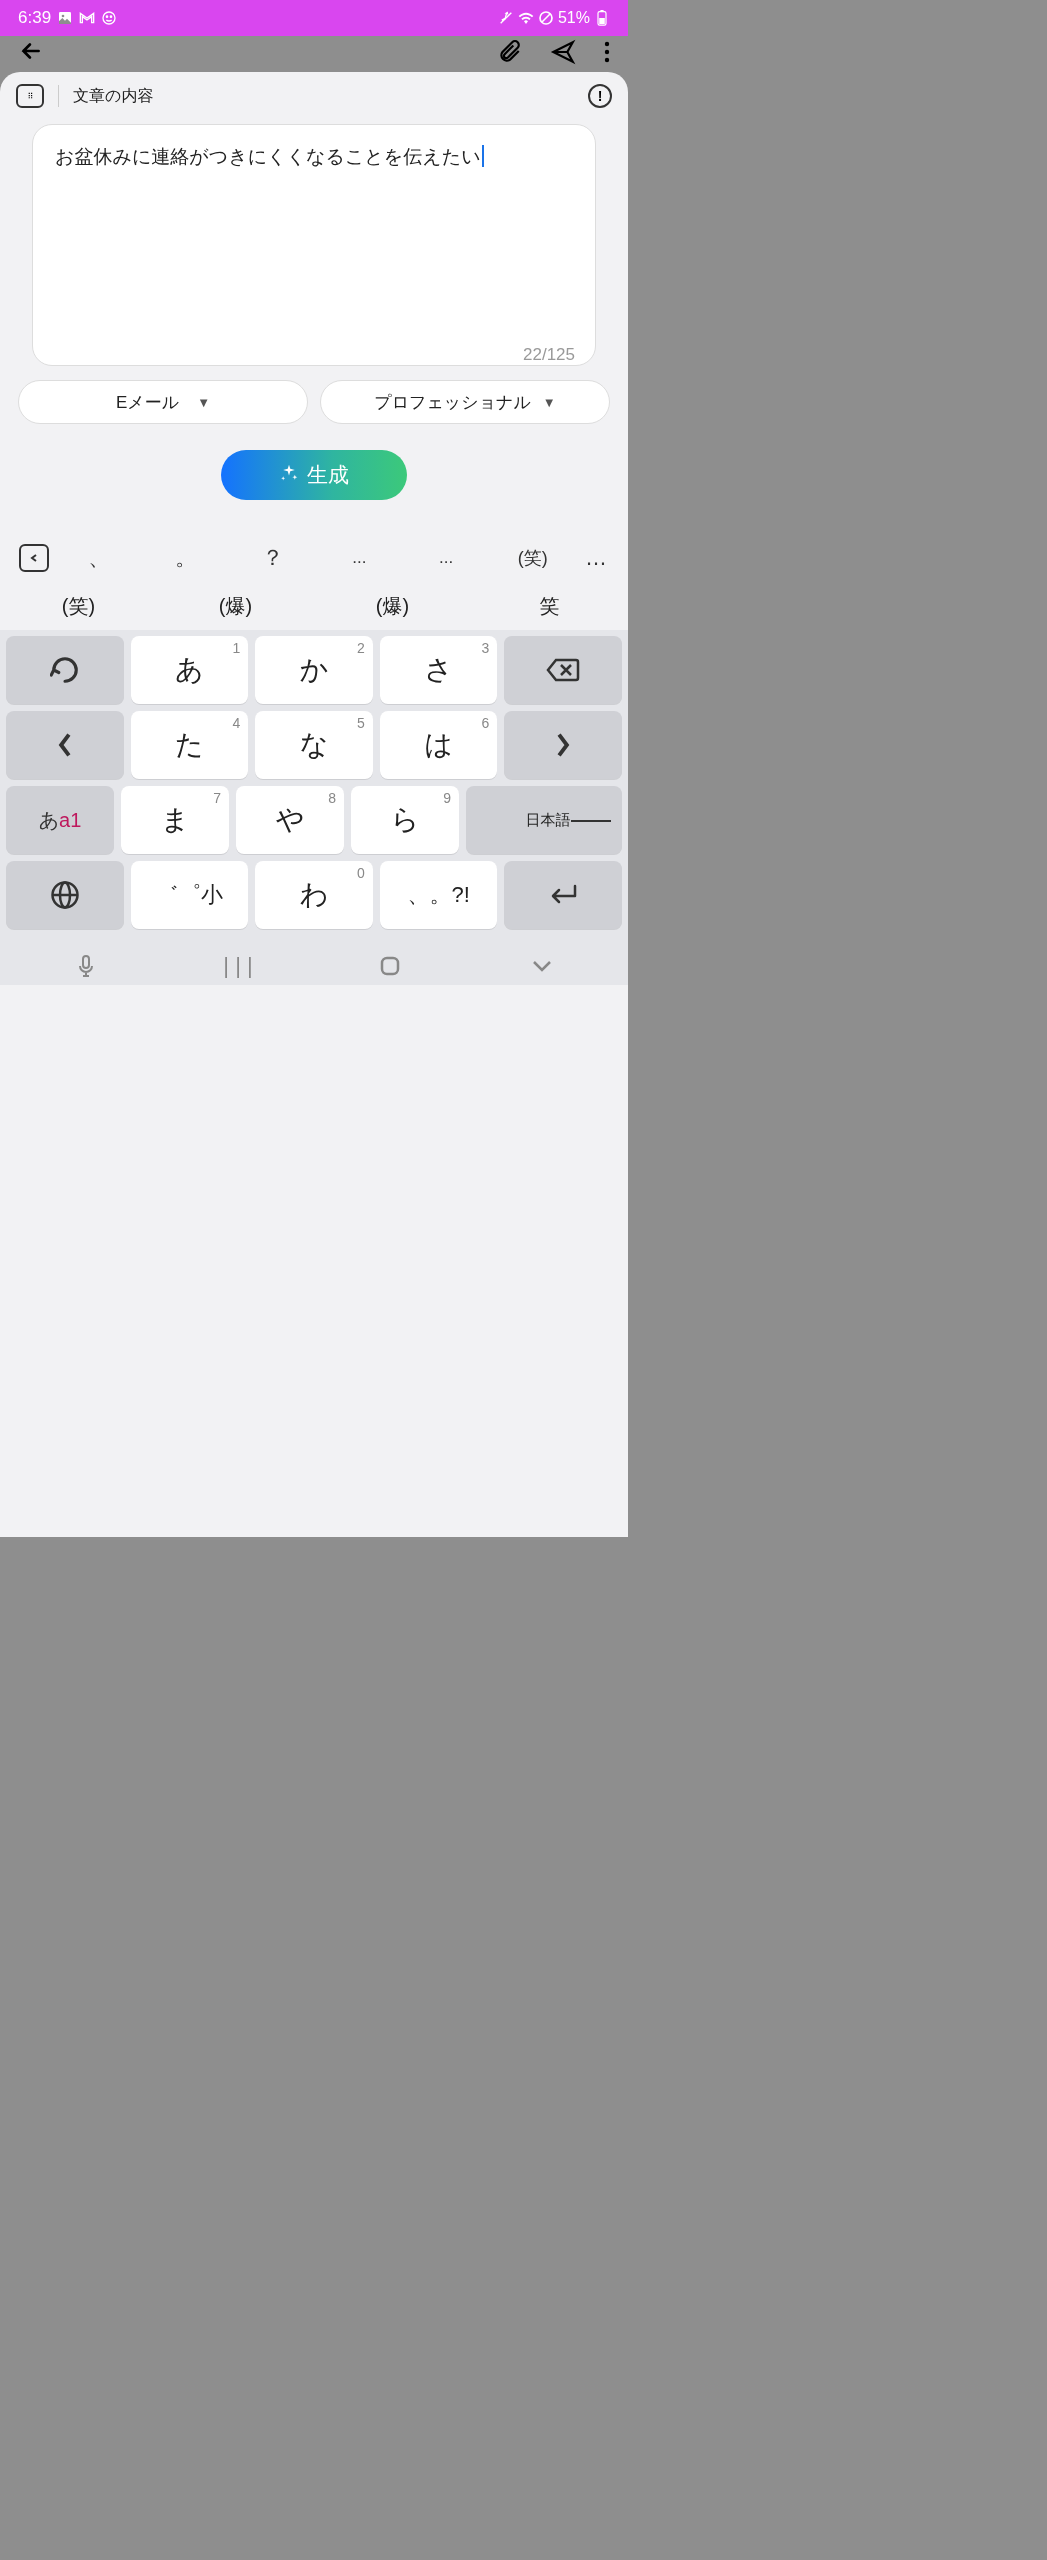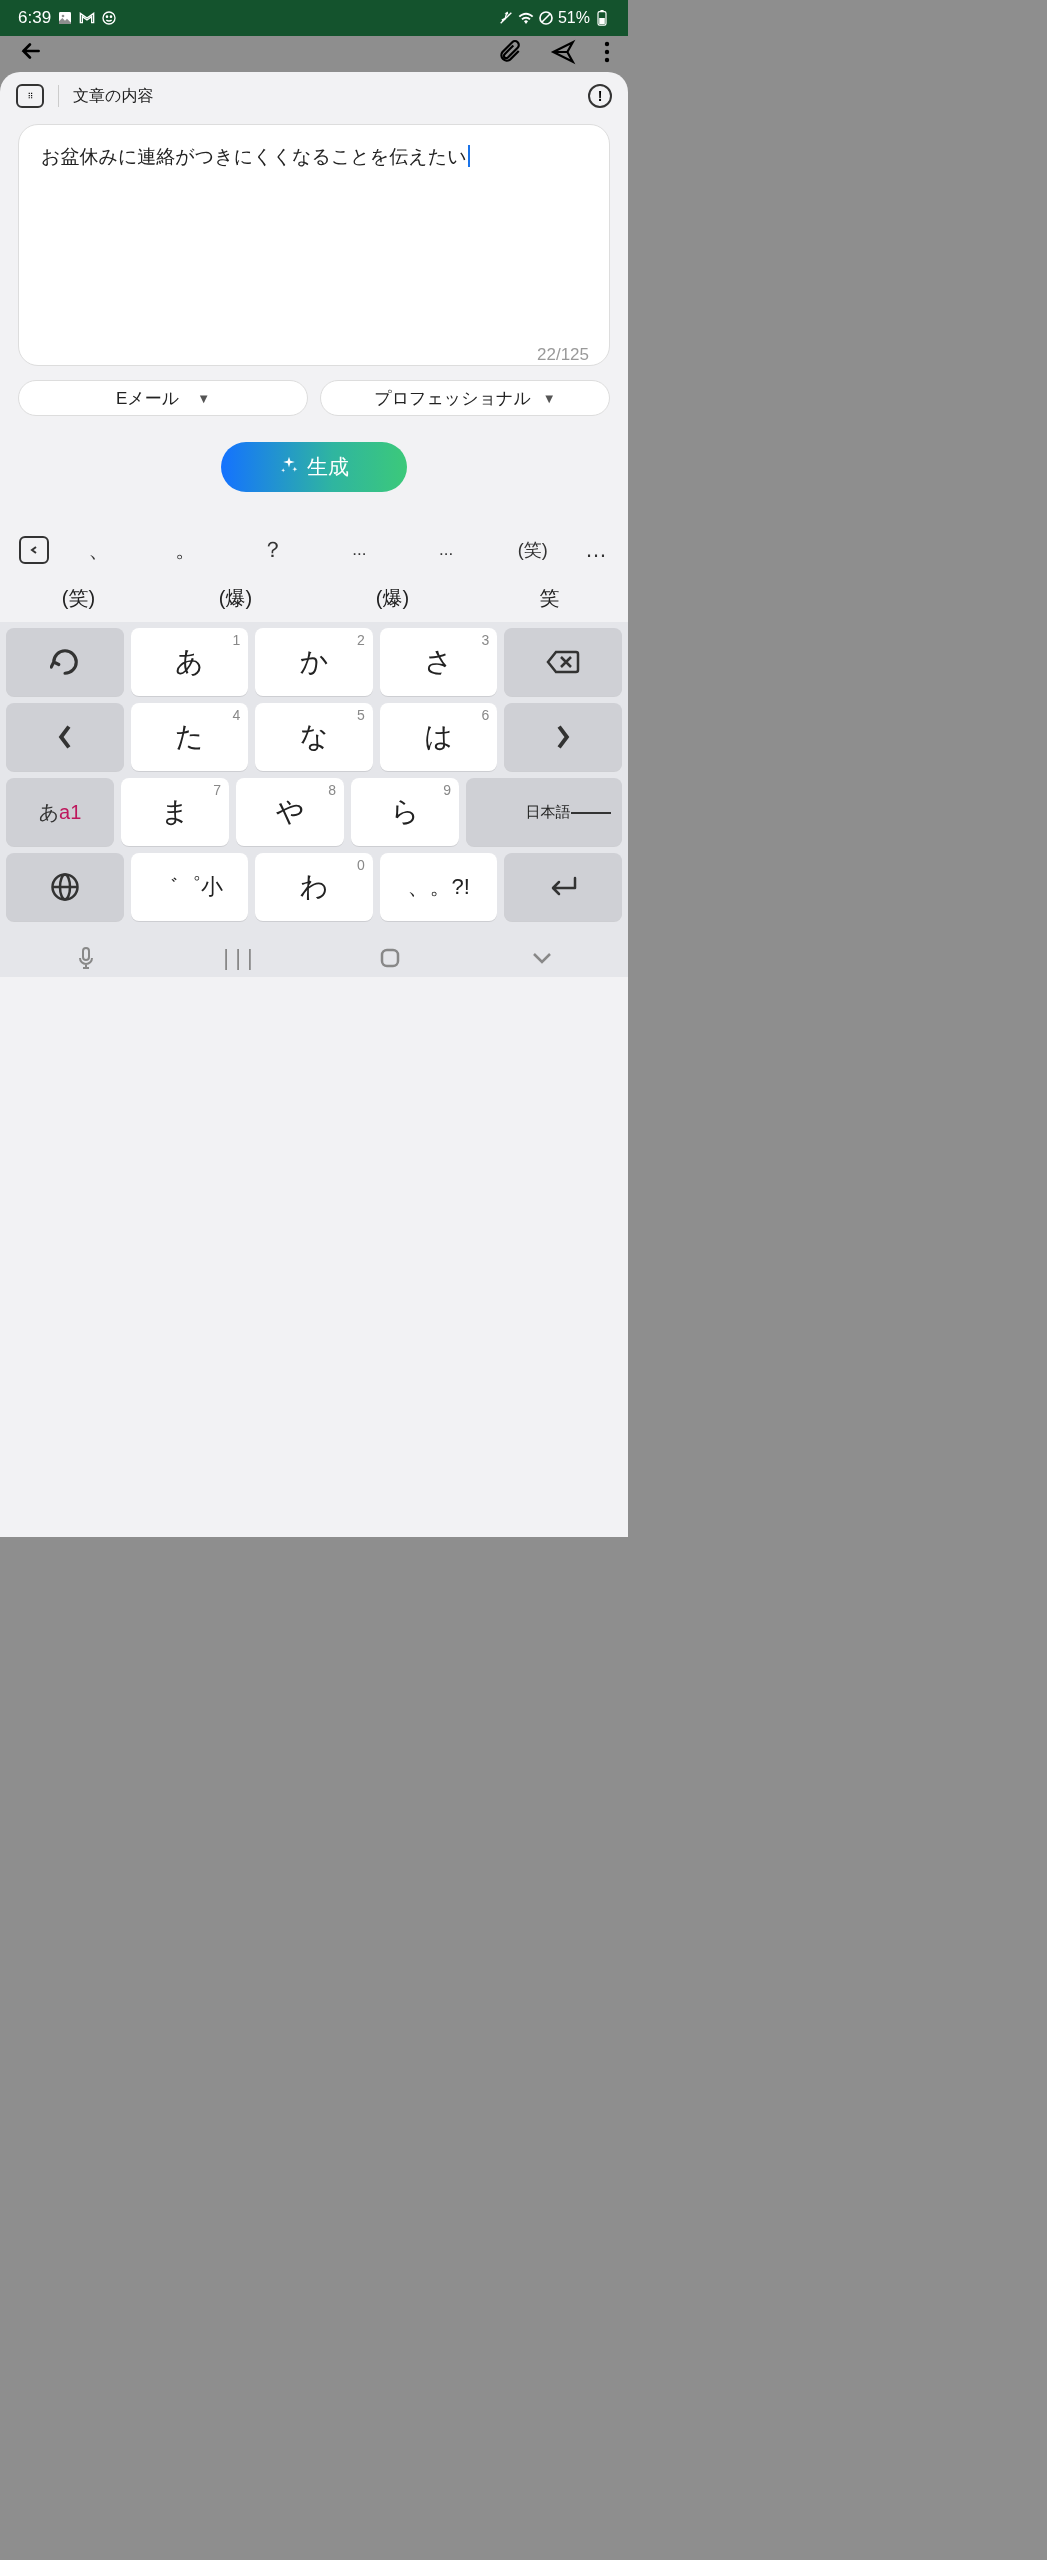--- a/index.html
+++ b/index.html
@@ -6,21 +6,21 @@
 body {
   width: 628px;
   height: 1537px;
   background: #8e8e8e;
   font-family: -apple-system, BlinkMacSystemFont, sans-serif;
   position: relative;
   overflow: hidden;
 }
 .status-bar {
   height: 36px;
-  background: #14532d;
+  background: #d946ef;
   display: flex;
   justify-content: space-between;
   align-items: center;
   padding: 16px 18px;
   color: #fff;
   font-size: 17px;
 }
 .status-left { display: flex; align-items: center; gap: 6px; }
 .status-right { display: flex; align-items: center; gap: 4px; font-size: 16px; }
 .status-icon { width: 16px; height: 16px; display: inline-flex; align-items: center; justify-content: center; }
@@ -56,21 +56,21 @@
   border: 2px solid #333;
   border-radius: 6px;
   display: flex; align-items: center; justify-content: center;
   font-size: 8px;
   letter-spacing: -1px;
 }
 .divider-v { width: 1px; height: 22px; background: #ccc; }
 .header-title { font-size: 16px; color: #222; flex: 1; }
 .alert-icon { width: 24px; height: 24px; border: 2px solid #333; border-radius: 50%; display: flex; align-items: center; justify-content: center; font-size: 14px; font-weight: bold; }
 .input-box {
-  margin: 4px 18px 0;
+  margin: 4px 32px 0;
   background: #fff;
   border: 1px solid #ddd;
   border-radius: 20px;
   padding: 18px 22px 12px;
   min-height: 242px;
   position: relative;
 }
 .input-text { font-size: 19px; color: #222; line-height: 1.5; }
 .cursor {
   display: inline-block;
@@ -83,21 +83,21 @@
 .dropdown-row {
   display: flex;
   gap: 12px;
   padding: 14px 18px 0;
 }
 .dropdown {
   flex: 1;
   background: #fff;
   border: 1px solid #ddd;
   border-radius: 28px;
-  height: 36px;
+  height: 44px;
   display: flex;
   align-items: center;
   justify-content: center;
   font-size: 17px;
   color: #222;
   position: relative;
   gap: 18px;
 }
 .dropdown .chev { font-size: 13px; color: #555; }
 .generate-btn {

